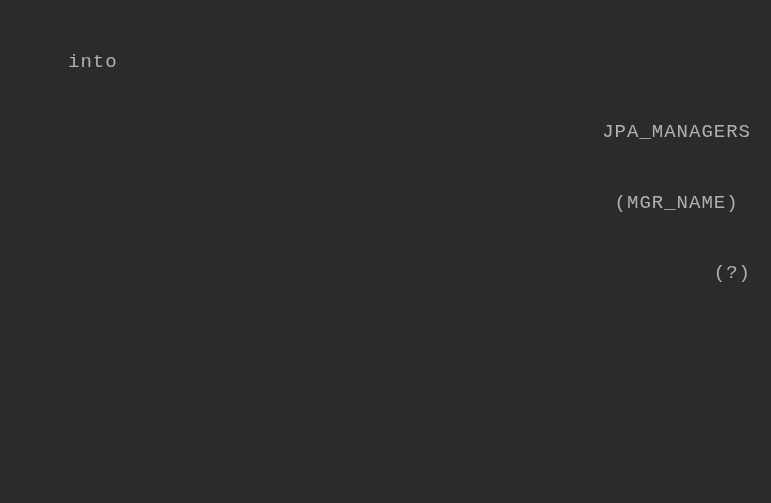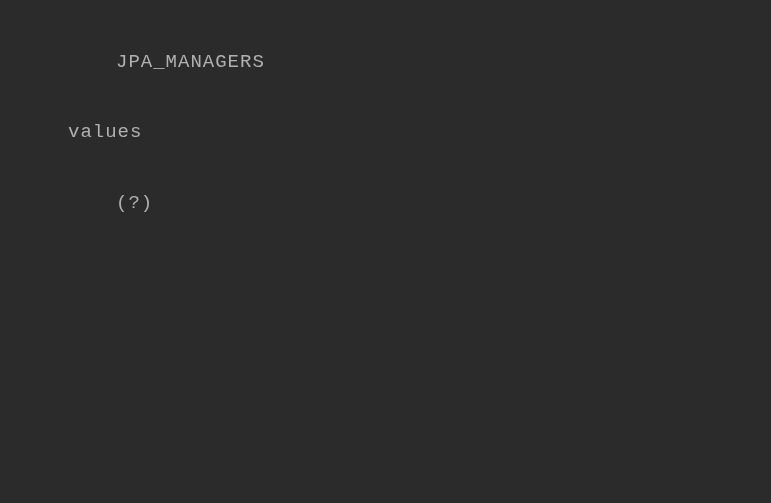--- a/index.html
+++ b/index.html
@@ -20,28 +20,30 @@
       letter-spacing: 1px;
     }
     .log-output {
       white-space: pre;
     }
     .indent-1 {
       padding-left: 48px;
     }
     .indent-2 {
       padding-left: 96px;
+      text-align: right;
     }
   </style>
 </head>
 <body>
 
 <div class="log-output">
+<div class="indent-1">into</div>
 <div class="indent-2">JPA_MANAGERS</div>
-<div class="indent-1">values</div>
+<div class="indent-2">(MGR_NAME) </div>
 <div class="indent-2">(?)</div>
 
 
 
 
 
 
 
 </div>
 

